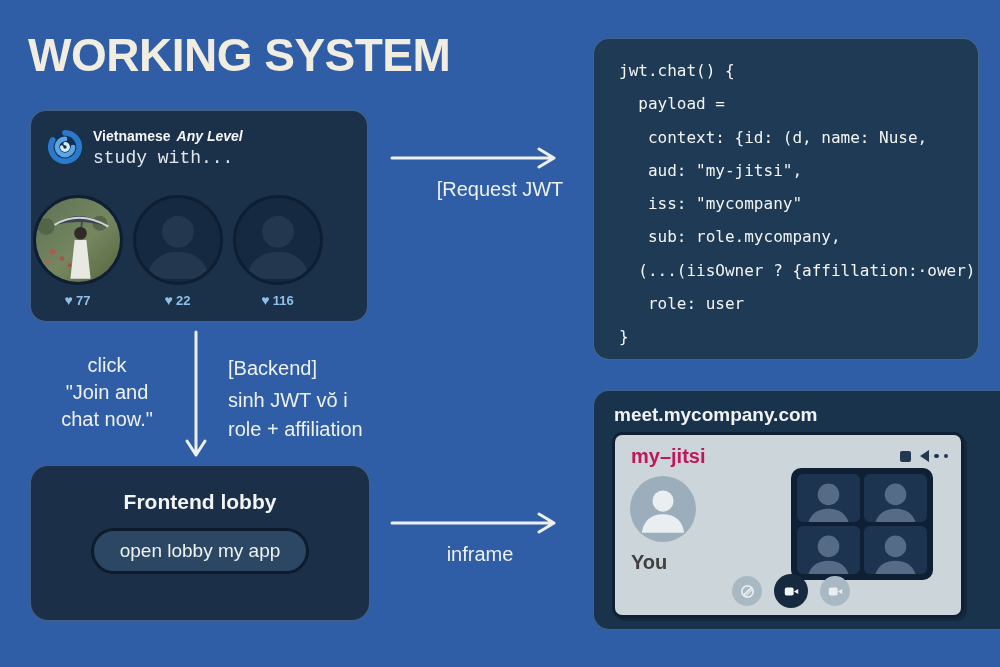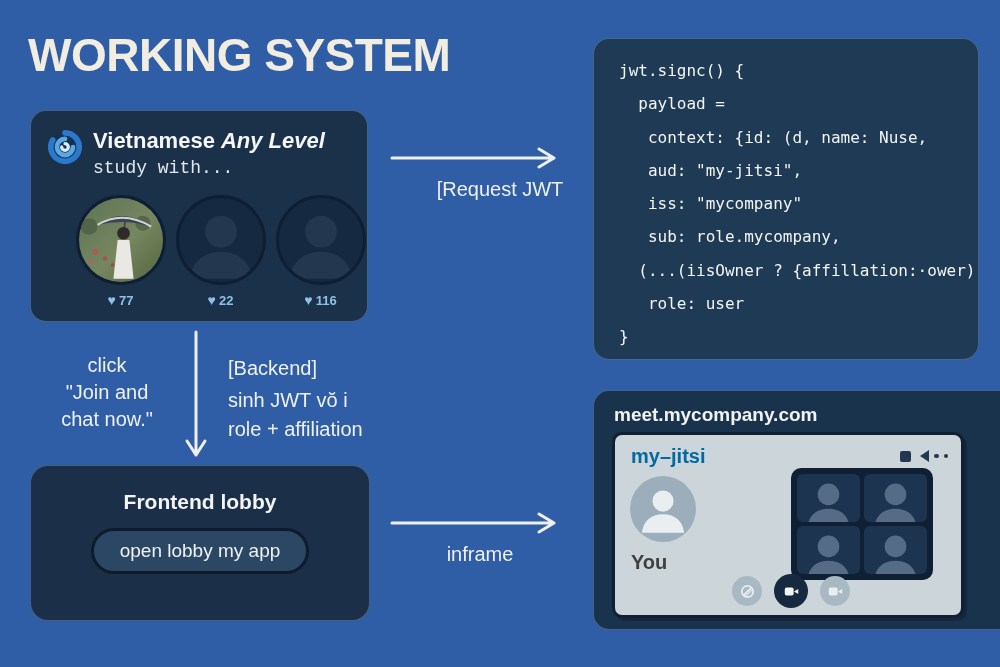--- a/index.html
+++ b/index.html
@@ -6,24 +6,24 @@
   .stage{position:relative;width:1000px;height:667px;background:#2f5ea7;overflow:hidden;
          font-family:"Liberation Sans",sans-serif;}
   .title{position:absolute;left:28px;top:28px;font-size:46px;font-weight:800;
          letter-spacing:-.5px;color:#f2ede1;}
   .card{position:absolute;box-sizing:border-box;background:#1b3049;border-radius:16px;
         border:1.5px solid rgba(116,158,201,.45);}
   
   .community{left:30px;top:110px;width:338px;height:212px;}
   .comm-header{display:flex;gap:11px;align-items:flex-start;padding:17px 16px 0 17px;}
   .logo{width:34px;height:34px;flex:0 0 auto;margin-top:2px;}
-  .comm-name{font-size:22px;font-weight:700;color:#f4f6f8;}
+  .comm-name{font-size:14px;font-weight:700;color:#f4f6f8;}
   .comm-name em{font-style:italic;margin-left:6px;}
   .comm-sub{font-size:18px;color:#e2e8ee;margin-top:4px;font-family:Liberation Mono, monospace;}
-  .avatars{position:absolute;left:0;right:0;top:84px;display:flex;justify-content:flex-end;gap:7px;}
+  .avatars{position:absolute;left:0;right:0;top:84px;display:flex;justify-content:flex-start;gap:7px;}
   .member{width:93px;text-align:center;}
   .avatar{width:84px;height:84px;margin:0 auto;border-radius:50%;background:#152940;
           border:3px solid #0e1f33;overflow:hidden;color:#23384f;}
   .avatar svg{display:block;width:100%;height:100%;}
   .likes{margin-top:7px;font-size:13px;font-weight:700;color:#8ec0e8;}
   .likes .heart{margin-right:3px;font-size:14px;}
   
   .arrow{position:absolute;}
   .flow-label{position:absolute;color:#eef1ec;font-size:20px;text-align:center;}
   .lbl-request{left:408px;top:178px;width:184px;}
@@ -40,21 +40,21 @@
   .fe-title{text-align:center;margin-top:24px;font-size:21px;font-weight:700;color:#f2f4f5;}
   .fe-button{display:block;margin:14px auto 0;width:218px;height:46px;border-radius:23px;
              background:#2b4763;border:3px solid #0d1b2c;color:#eef2f3;font-size:19px;
              font-family:"Liberation Sans",sans-serif;cursor:pointer;}
   
   .meet{left:593px;top:390px;width:425px;height:240px;background:#1a334d;}
   .meet-domain{margin:13px 0 0 20px;font-size:19px;font-weight:700;color:#f1f3f3;}
   .jitsi-window{position:absolute;left:18px;top:41px;width:352px;height:186px;box-sizing:border-box;
                 background:#ccd5d9;border:3px solid #101f33;border-radius:10px;
                 box-shadow:3px 3px 0 rgba(8,18,32,.35);}
-  .jw-title{position:absolute;left:16px;top:10px;font-size:20px;font-weight:700;color:#0369a1;}
+  .jw-title{position:absolute;left:16px;top:10px;font-size:20px;font-weight:700;color:#be185d;}
   .jw-icons{position:absolute;right:13px;top:15px;display:flex;align-items:center;gap:5px;}
   .jw-sq{width:11px;height:11px;background:#243750;border-radius:2px;}
   .jw-tri{width:0;height:0;border:6px solid transparent;border-right:9px solid #243750;margin-left:-2px;}
   .jw-dot{width:4.5px;height:4.5px;border-radius:50%;background:#243750;}
   .jw-avatar{position:absolute;left:15px;top:41px;width:66px;height:66px;border-radius:50%;
              background:#9caebb;color:#e9eef0;overflow:hidden;}
   .jw-avatar svg{display:block;width:100%;height:100%;}
   .jw-you{position:absolute;left:16px;top:116px;font-size:20px;font-weight:700;color:#404040;}
   .jw-grid{position:absolute;left:176px;top:33px;width:142px;height:112px;box-sizing:border-box;
            background:#0f2034;border-radius:10px;padding:6px;display:grid;
@@ -146,21 +146,21 @@
       </div>
     </div>
   </section>
 
   <svg class="arrow" style="left:388px;top:146px;" width="184" height="24">
     <path d="M4 12 H166 M166 12 l-15 -9 M166 12 l-15 9" fill="none" stroke="#edf0ee" stroke-width="3" stroke-linecap="round"></path>
   </svg>
   <div class="flow-label lbl-request">[Request JWT</div>
 
   <section class="card codebox">
-    <div class="code-line">jwt.signc() {</div>
+    <div class="code-line">jwt.chat() {</div>
     <div class="code-line">  payload =</div>
     <div class="code-line">   context: {id: (d, name: Nuse,</div>
     <div class="code-line">   aud: "my-jitsi",</div>
     <div class="code-line">   iss: "mycompany"</div>
     <div class="code-line">   sub: role.mycompany,</div>
     <div class="code-line">  (...(iisOwner ? {affillation:·ower)</div>
     <div class="code-line">   role: user</div>
     <div class="code-line">}</div>
   </section>
 

